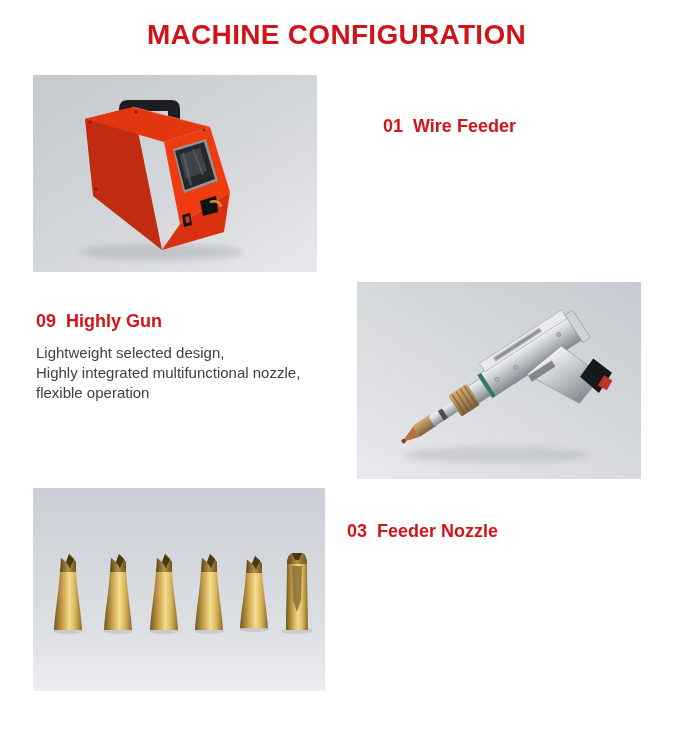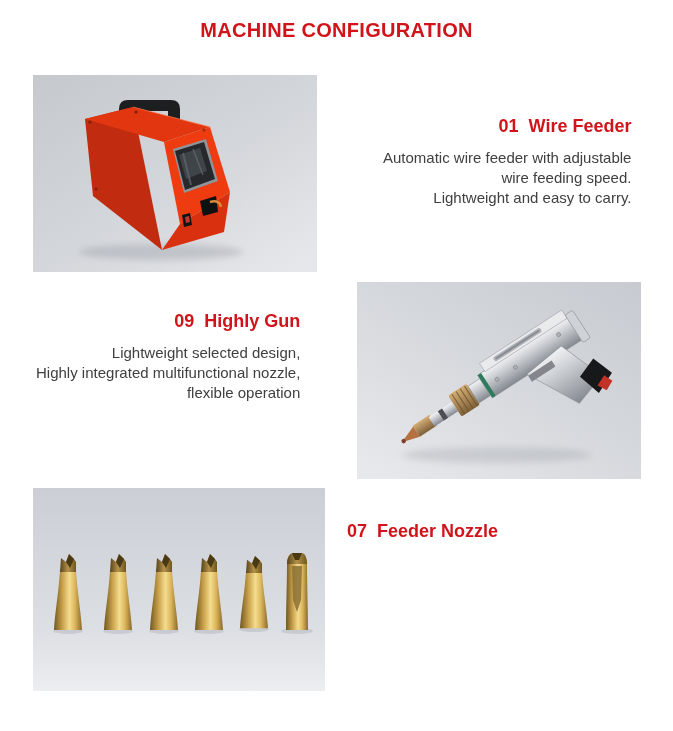--- a/index.html
+++ b/index.html
@@ -6,30 +6,30 @@
   .page {
     position:relative;
     width:673px; height:731px;
     background:#ffffff;
     font-family:"Liberation Sans","DejaVu Sans",sans-serif;
     overflow:hidden;
   }
   .main-title {
     position:absolute; top:19px; left:0; right:0;
     margin:0; text-align:center;
-    font-size:20px; font-weight:700; letter-spacing:0.3px;
+    font-size:28px; font-weight:700; letter-spacing:0.3px;
     color:#d0141a; white-space:nowrap;
   }
   .panel { position:absolute; }
   .panel svg { display:block; width:100%; height:100%; }
   #panel-1 { left:33px; top:75px;  width:284px; height:197px; }
   #panel-2 { left:357px; top:282px; width:284px; height:197px; }
   #panel-3 { left:33px; top:488px; width:292px; height:203px; }
 
-  .text-block { position:absolute;text-align:right; }
+  .text-block { position:absolute; }
   #text-1 { left:383px; top:116px; }
   #text-2 { left:36px;  top:311px; }
   #text-3 { left:347px; top:521px; }
 
   .sec-title { font-size:18px; font-weight:700; color:#d0141a; white-space:nowrap; }
   .sec-num { margin-right:10px; }
   .desc { margin-top:11px; font-size:15px; line-height:20px; color:#404040; }
   .desc div { white-space:nowrap; }
 </style>
 </head>
@@ -77,25 +77,20 @@
       <circle cx="57" cy="47" r="1.6" fill="#841f0b"></circle>
       <circle cx="103" cy="37" r="1.6" fill="#841f0b"></circle>
       <circle cx="171" cy="55" r="1.6" fill="#9a2a10"></circle>
       <circle cx="63" cy="114" r="1.6" fill="#841f0b"></circle>
     </svg>
   </div>
 
   <div class="text-block" id="text-1">
     <div class="sec-title">
       <span class="sec-num">01</span><span>Wire Feeder</span>
-    </div>
-    <div class="desc">
-      <div>Automatic wire feeder with adjustable</div>
-      <div>wire feeding speed.</div>
-      <div>Lightweight and easy to carry.</div>
     </div>
   </div>
 
   <div class="text-block" id="text-2">
     <div class="sec-title">
       <span class="sec-num">09</span><span>Highly Gun</span>
     </div>
     <div class="desc">
       <div>Lightweight selected design,</div>
       <div>Highly integrated multifunctional nozzle,</div>
@@ -203,17 +198,17 @@
         <path d="M-10,8 C-10,32 -11,56 -11,76 L11,76 C11,56 10,32 10,8 Z" fill="url(#gold3)"></path>
         <path d="M-10,10 Q-10,0 -4,-1 L5,-1 Q10,0 10,10 Z" fill="url(#goldhead3)"></path>
         <polygon points="-5,-1 5,-1 2,6 -2,6" fill="#4a3a14"></polygon>
         <polygon points="-5,12 5,12 4,46 0,58 -4,46" fill="#8a7034" opacity="0.85"></polygon>
       </g>
     </svg>
   </div>
 
   <div class="text-block" id="text-3">
     <div class="sec-title">
-      <span class="sec-num">07</span><span>Feeder Nozzle</span>
+      <span class="sec-num">03</span><span>Feeder Nozzle</span>
     </div>
   </div>
 
 </div>
 
 </body></html>

